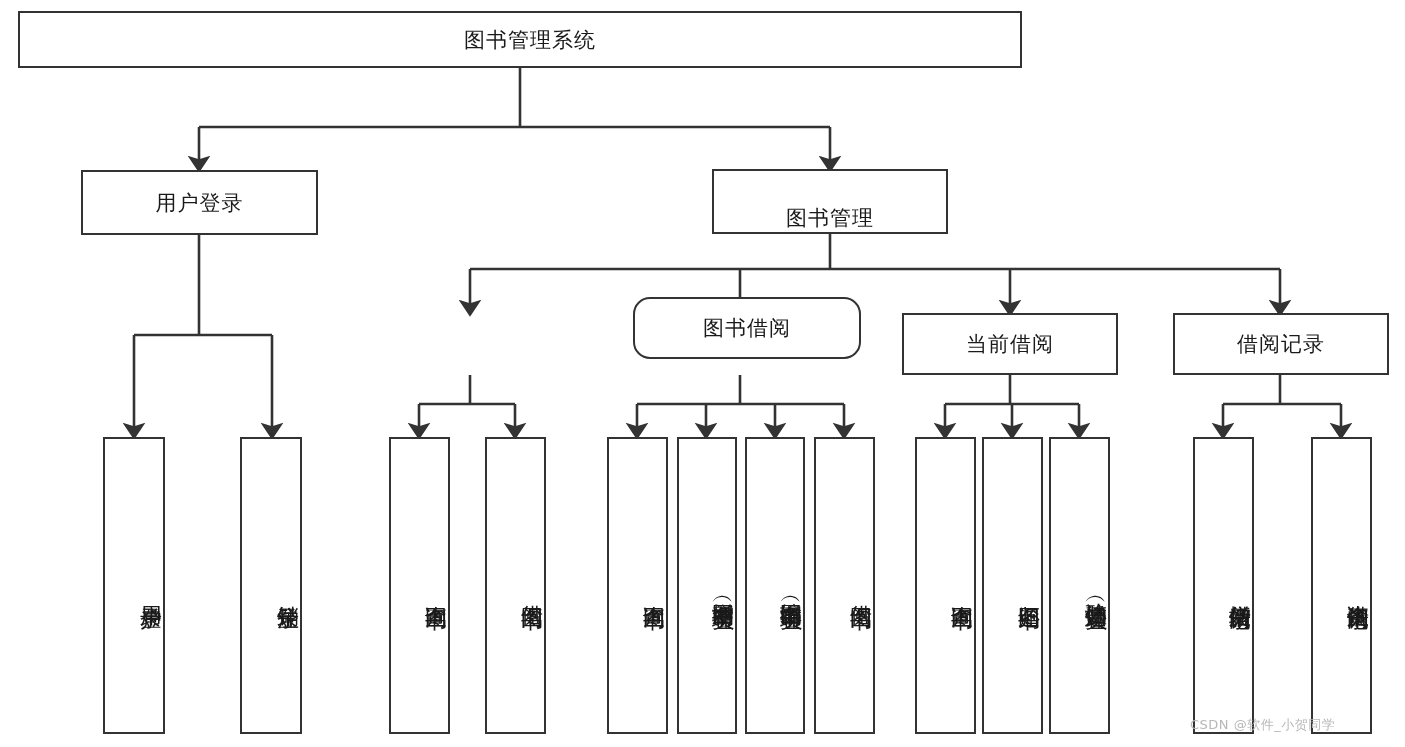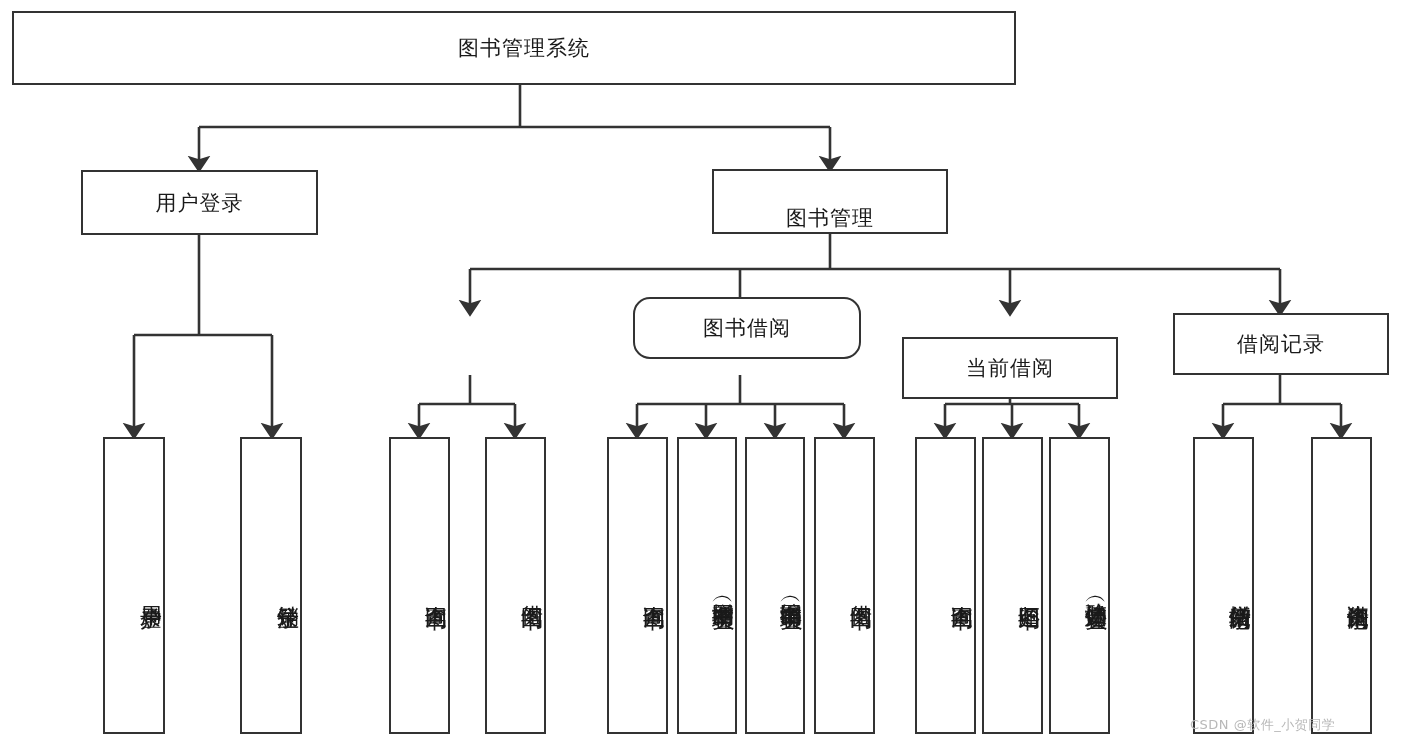--- a/index.html
+++ b/index.html
@@ -116,35 +116,35 @@
       <path d="M1012,404 L1012,431" marker-end="url(#arrow)"></path>
       <path d="M1079,404 L1079,431" marker-end="url(#arrow)"></path>
 
       <path d="M1280,375 L1280,404"></path>
       <path d="M1223,404 L1341,404"></path>
       <path d="M1223,404 L1223,431" marker-end="url(#arrow)"></path>
       <path d="M1341,404 L1341,431" marker-end="url(#arrow)"></path>
     </g>
   </svg>
 
-  <div class="node horiz" style="left:12px; top:11px; width:1004px; height:74px;padding-left:20px;">
+  <div class="node horiz" style="left:18px; top:11px; width:1004px; height:57px;padding-left:20px;">
     <span>图书管理系统</span>
   </div>
 
   <div class="node horiz" style="left:81px; top:170px; width:237px; height:65px;">
     <span>用户登录</span>
   </div>
   <div class="node horiz" style="left:712px; top:169px; width:236px; height:65px;align-items:flex-end;">
     <span>图书管理</span>
   </div>
 
   <div class="node horiz" style="left:633px; top:297px; width:228px; height:62px;border-radius:17px;">
     <span>图书借阅</span>
   </div>
-  <div class="node horiz" style="left:902px; top:313px; width:216px; height:62px;margin-top:24px;">
+  <div class="node horiz" style="left:902px; top:313px; width:216px; height:62px;">
     <span>当前借阅</span>
   </div>
   <div class="node horiz" style="left:1173px; top:313px; width:216px; height:62px;">
     <span>借阅记录</span>
   </div>
 
   <div class="node vert" style="left:103px; top:437px; width:62px; height:297px;">
     <span class="vtext">用户登录</span>
   </div>
   <div class="node vert" style="left:240px; top:437px; width:62px; height:297px;">

